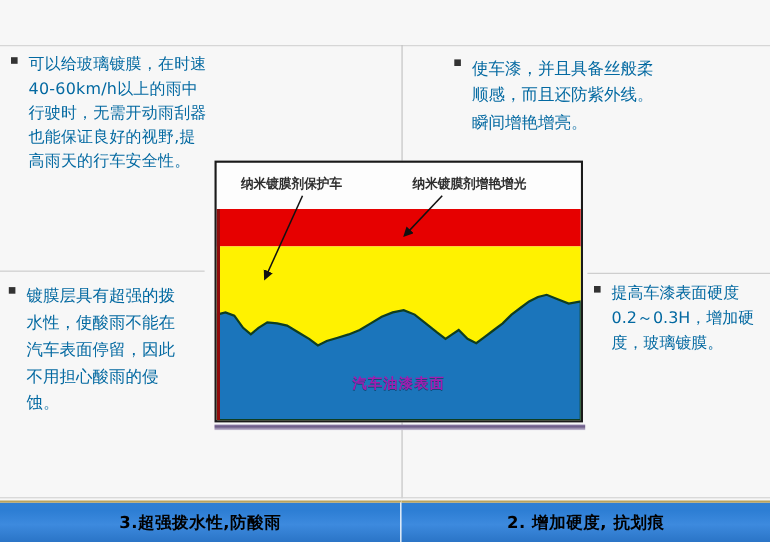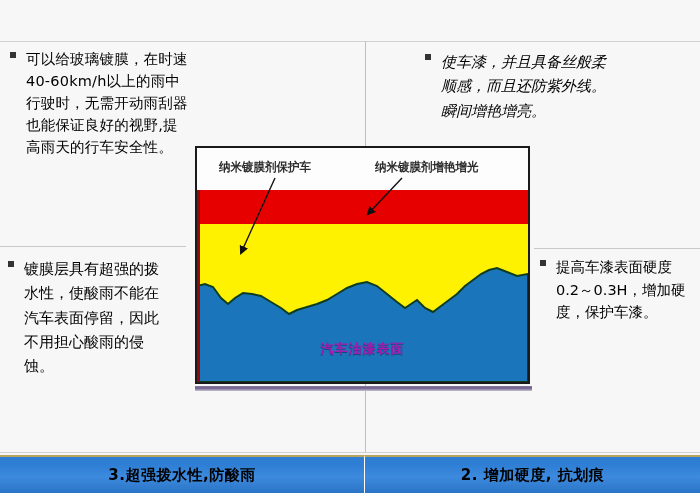--- a/index.html
+++ b/index.html
@@ -56,32 +56,32 @@
 
   
   .hdiv{position:absolute;height:1px;background:#c9c9c9;}
   .hdiv.left{left:0;top:246px;width:186px;}
   .hdiv.right{left:534px;top:248px;width:166px;}
 
   
   .txt{
     position:absolute;
     box-sizing:border-box;
-    color:#000000;
+    color:#0369a1;
     line-height:1.52;
     font-size:14.5px;
   }
   .txt .bullet{
     position:absolute;left:0;top:4px;
     width:6px;height:6px;background:#333;
   }
   .txt .body{display:block;padding-left:16px;}
 
   .q1{left:10px;top:48px;width:180px;}
-  .q2{left:425px;top:50px;width:185px;font-style:italic;}
+  .q2{left:413px;top:50px;width:185px;}
   .q3{left:8px;top:257px;width:160px;}
   .q4{left:540px;top:256px;width:152px;}
 
   .q1 .body{letter-spacing:.2px;}
   .q2{font-size:15px;line-height:1.62;}
   .q3{font-size:15px;line-height:1.62;}
   .q4{font-size:14.5px;line-height:1.56;}
 
   
   .figure{
@@ -150,21 +150,21 @@
     <span class="body">使车漆，并且具备丝般柔顺感，而且还防紫外线。瞬间增艳增亮。</span>
   </div>
 
   <div class="txt q3">
     <span class="bullet"></span>
     <span class="body">镀膜层具有超强的拨水性，使酸雨不能在汽车表面停留，因此不用担心酸雨的侵蚀。</span>
   </div>
 
   <div class="txt q4">
     <span class="bullet"></span>
-    <span class="body">提高车漆表面硬度0.2～0.3H，增加硬度，保护车漆。</span>
+    <span class="body">提高车漆表面硬度0.2～0.3H，增加硬度，玻璃镀膜。</span>
   </div>
 
   <div class="figure">
 
     <div class="fig-caption-row">
       <span class="fig-label l1">纳米镀膜剂保护车</span>
       <span class="fig-label l2">纳米镀膜剂增艳增光</span>
     </div>
 
     <div class="fig-layers">

